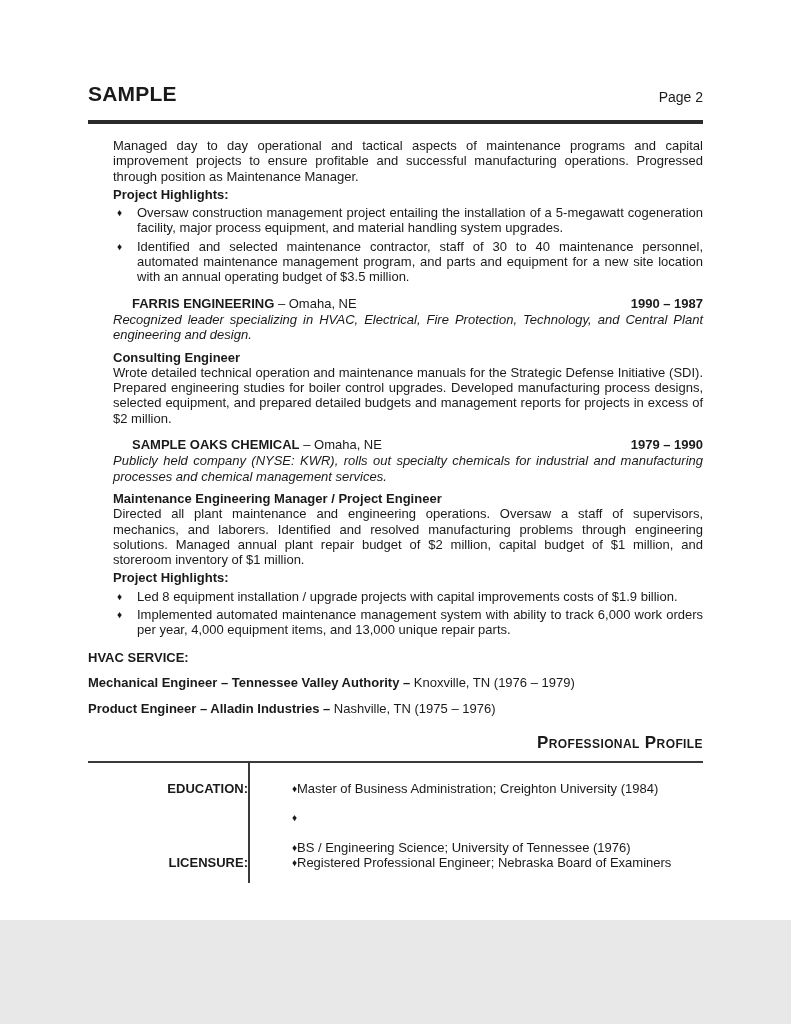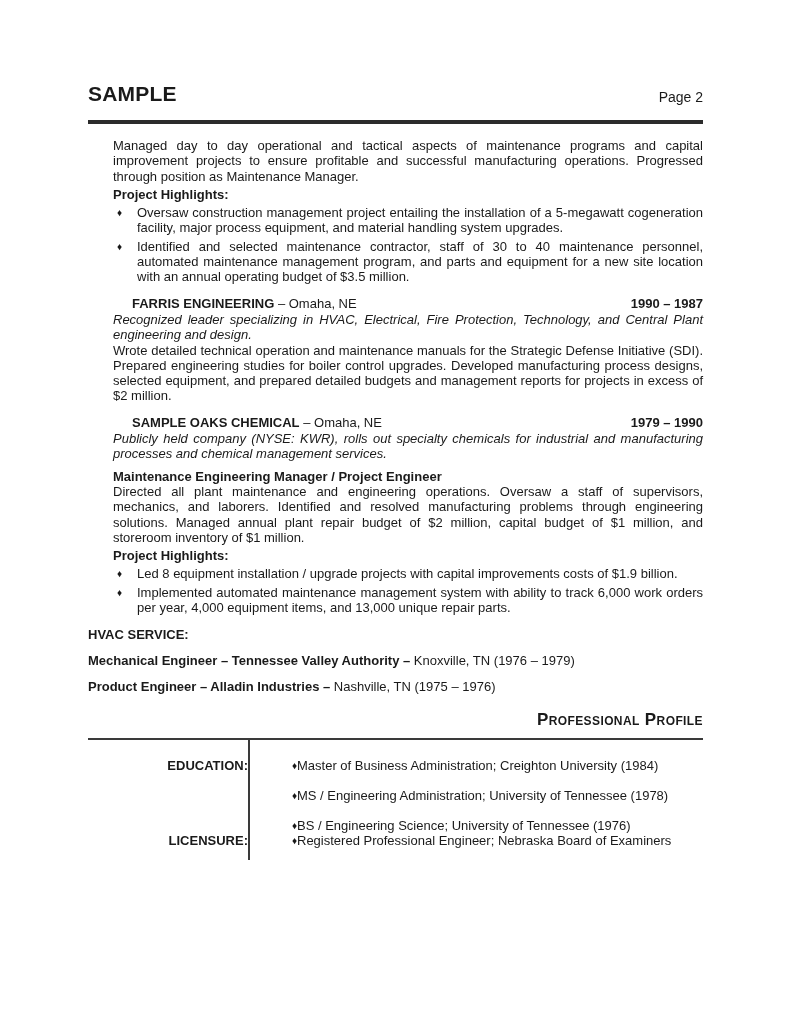--- a/index.html
+++ b/index.html
@@ -1,20 +1,20 @@
 <!DOCTYPE html>
 <html><head>
 <meta charset="utf-8">
 <style>
   * { margin: 0; padding: 0; box-sizing: border-box; }
   html, body { background: #e8e8e8; }
   .page {
     position: relative;
     width: 791px;
-    height: 1024px;
+    height: 920px;
     background: #ffffff;
     font-family: "Liberation Sans", sans-serif;
     font-size: 13px;
     line-height: 15.3px;
     color: #1a1a1a;
     overflow: hidden;
   }
   .content {
     padding: 82px 88px 0 88px;
     width: 791px;
@@ -142,20 +142,21 @@
     </section>
 
     <section class="job">
       <div class="job-header">
         <div class="job-company">
           <b>FARRIS ENGINEERING</b><span> – Omaha, NE</span>
         </div>
         <div class="job-dates">1990 – 1987</div>
       </div>
       <p class="job-desc">Recognized leader specializing in HVAC, Electrical, Fire Protection, Technology, and Central Plant engineering and design.</p>
+      <p class="job-title">Consulting Engineer</p>
       <p class="body-text indent">Wrote detailed technical operation and maintenance manuals for the Strategic Defense Initiative (SDI). Prepared engineering studies for boiler control upgrades. Developed manufacturing process designs, selected equipment, and prepared detailed budgets and management reports for projects in excess of $2 million.</p>
     </section>
 
     <section class="job">
       <div class="job-header">
         <div class="job-company">
           <b>SAMPLE OAKS CHEMICAL</b><span> – Omaha, NE</span>
         </div>
         <div class="job-dates">1979 – 1990</div>
       </div>
@@ -190,21 +191,20 @@
     <div class="profile-table">
       <div class="pt-row first">
         <div class="pt-label">EDUCATION:</div>
         <div class="pt-items">
           <div class="pt-item">
             <span class="marker2">♦</span>
             <span>Master of Business Administration; Creighton University (1984)</span>
           </div>
           <div class="pt-item">
             <span class="marker2">♦</span>
-            <span>MS / Engineering Administration; University of Tennessee (1978)</span>
           </div>
           <div class="pt-item">
             <span class="marker2">♦</span>
             <span>BS / Engineering Science; University of Tennessee (1976)</span>
           </div>
         </div>
       </div>
       <div class="pt-row last">
         <div class="pt-label">LICENSURE:</div>
         <div class="pt-items">

